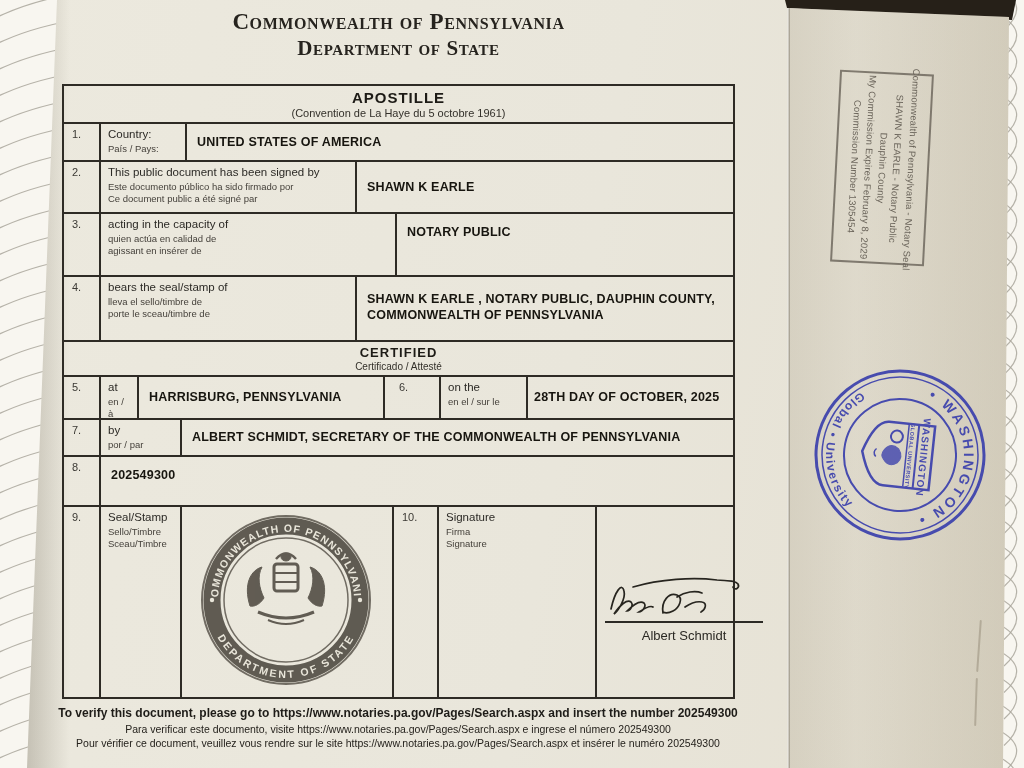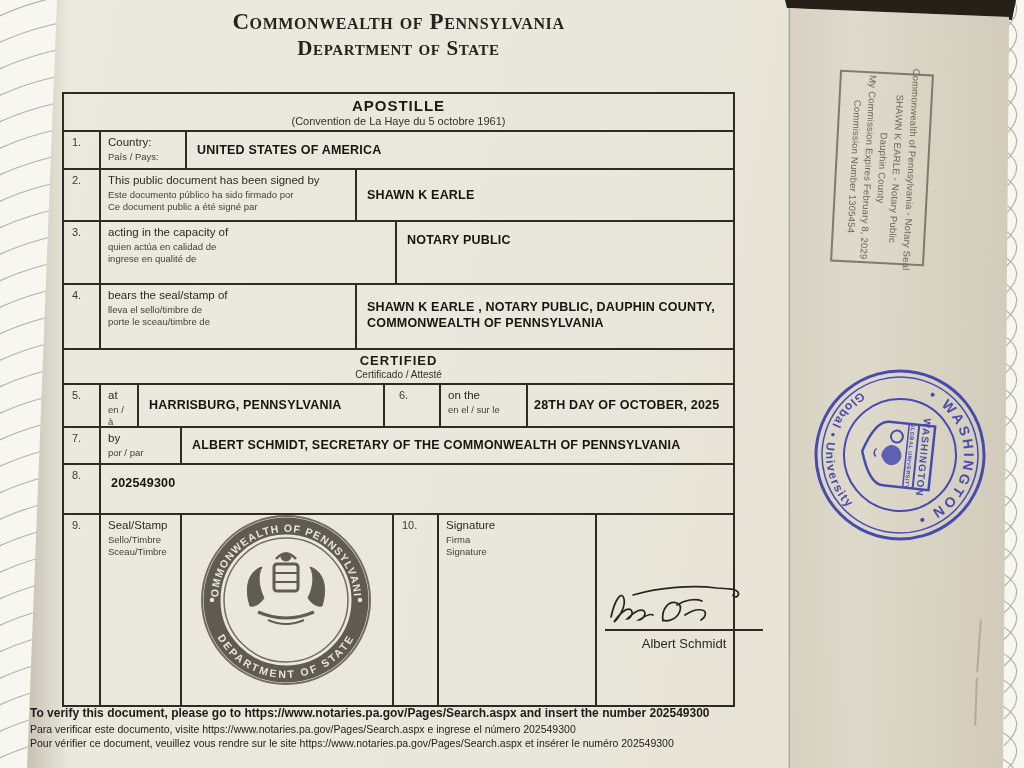--- a/index.html
+++ b/index.html
@@ -23,21 +23,21 @@
   .staple{position:absolute;width:2px;background:#b3ab99;border-radius:2px;}
 
   .doc-title{position:absolute;left:62px;top:9px;width:673px;text-align:center;
     font-family:"Liberation Serif",serif;font-weight:bold;color:#26231e;
     font-variant-caps:small-caps;}
   .doc-title .t1{font-size:23px;letter-spacing:.6px;}
   .doc-title .t2{font-size:21px;letter-spacing:.6px;margin-top:1px;}
 
   
   .tbl{position:absolute;left:62px;top:84px;width:673px;
-    border:2.5px solid #2e2b25;box-sizing:border-box;margin-top:8px;}
+    border:2.5px solid #2e2b25;box-sizing:border-box;}
   .trow{display:flex;border-bottom:2px solid #2e2b25;box-sizing:border-box;}
   .trow:last-child{border-bottom:none;}
   .cell{border-right:2px solid #2e2b25;box-sizing:border-box;flex-shrink:0;}
   .cell:last-child{border-right:none;}
   .grow{flex:1 1 auto;}
   .num{padding:4px 0 0 8px;font-size:11px;color:#3b3934;}
   .lbl{padding:4px 7px;box-sizing:border-box;}
   .l1{font-size:11.5px;color:#2c2a26;margin-bottom:1px;line-height:1.2;}
   .l2{font-size:9.5px;color:#45413b;line-height:1.28;}
   .val{font-weight:bold;font-size:12.5px;color:#17150f;letter-spacing:.2px;
@@ -65,21 +65,21 @@
   .notary-stamp{position:absolute;left:786px;top:121px;width:192px;height:94px;
     border:2.5px solid rgba(104,98,87,.8);box-sizing:border-box;
     transform:rotate(93deg);display:flex;flex-direction:column;justify-content:center;
     align-items:center;color:#6b655b;font-size:9.5px;line-height:1.5;
     letter-spacing:.2px;text-align:center;white-space:nowrap;}
 
   
   .uni-stamp{position:absolute;left:812px;top:367px;transform:rotate(96deg);opacity:.93;}
   .uni-stamp text{font-family:"Liberation Sans",sans-serif;}
 
-  .footer{position:absolute;left:30px;top:706px;width:736px;
+  .footer{position:absolute;left:30px;top:706px;width:736px;text-align:center;
     color:#1e1c18;}
   .footer .f1{font-weight:bold;font-size:12px;white-space:nowrap;margin-bottom:3px;}
   .footer .f2,.footer .f3{font-size:10.5px;color:#25221d;white-space:nowrap;margin-bottom:2px;}
 </style>
 </head>
 <body>
 
 <div class="photo">
 
   <div class="notebook">
@@ -189,21 +189,21 @@
           <div class="l2">Ce document public a été signé par</div>
         </div>
         <div class="cell grow val v-center">SHAWN K EARLE</div>
       </div>
 
       <div class="trow" style="height:63px">
         <div class="cell num" style="width:37px">3.</div>
         <div class="cell lbl" style="width:296px">
           <div class="l1">acting in the capacity of</div>
           <div class="l2">quien actúa en calidad de</div>
-          <div class="l2">ingrese en qualité de</div>
+          <div class="l2">agissant en insérer de</div>
         </div>
         <div class="cell grow val v-top">NOTARY PUBLIC</div>
       </div>
 
       <div class="trow" style="height:65px">
         <div class="cell num" style="width:37px">4.</div>
         <div class="cell lbl" style="width:256px">
           <div class="l1">bears the seal/stamp of</div>
           <div class="l2">lleva el sello/timbre de</div>
           <div class="l2">porte le sceau/timbre de</div>

